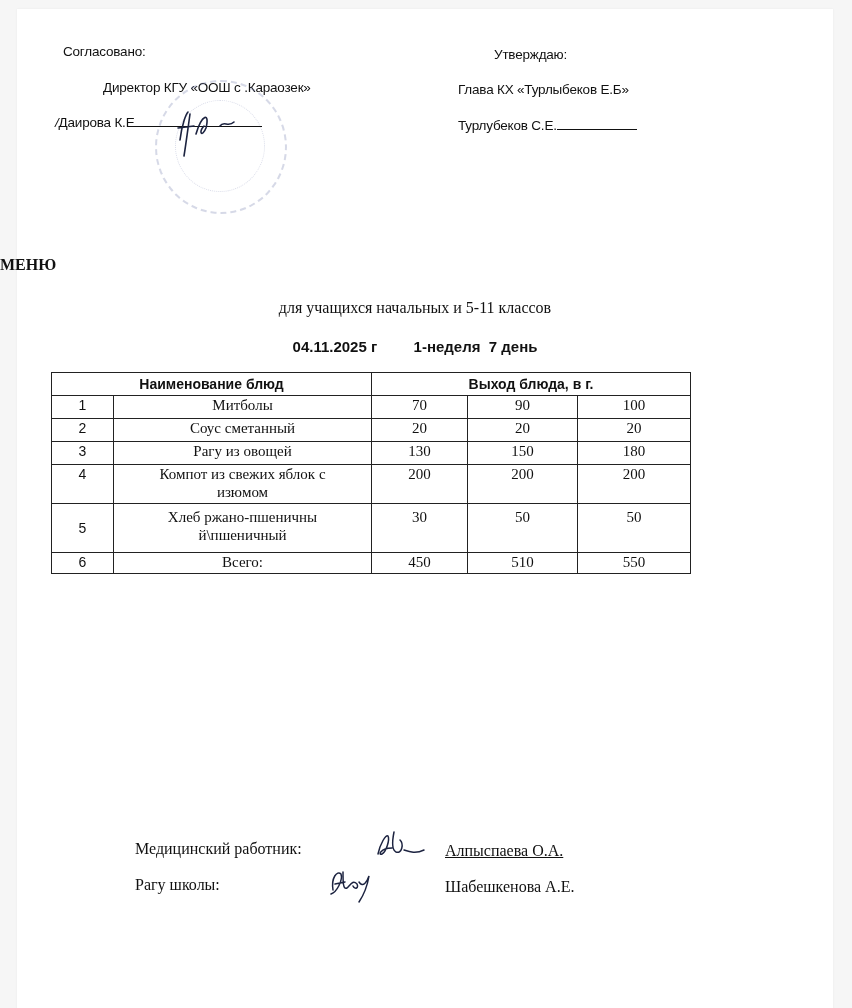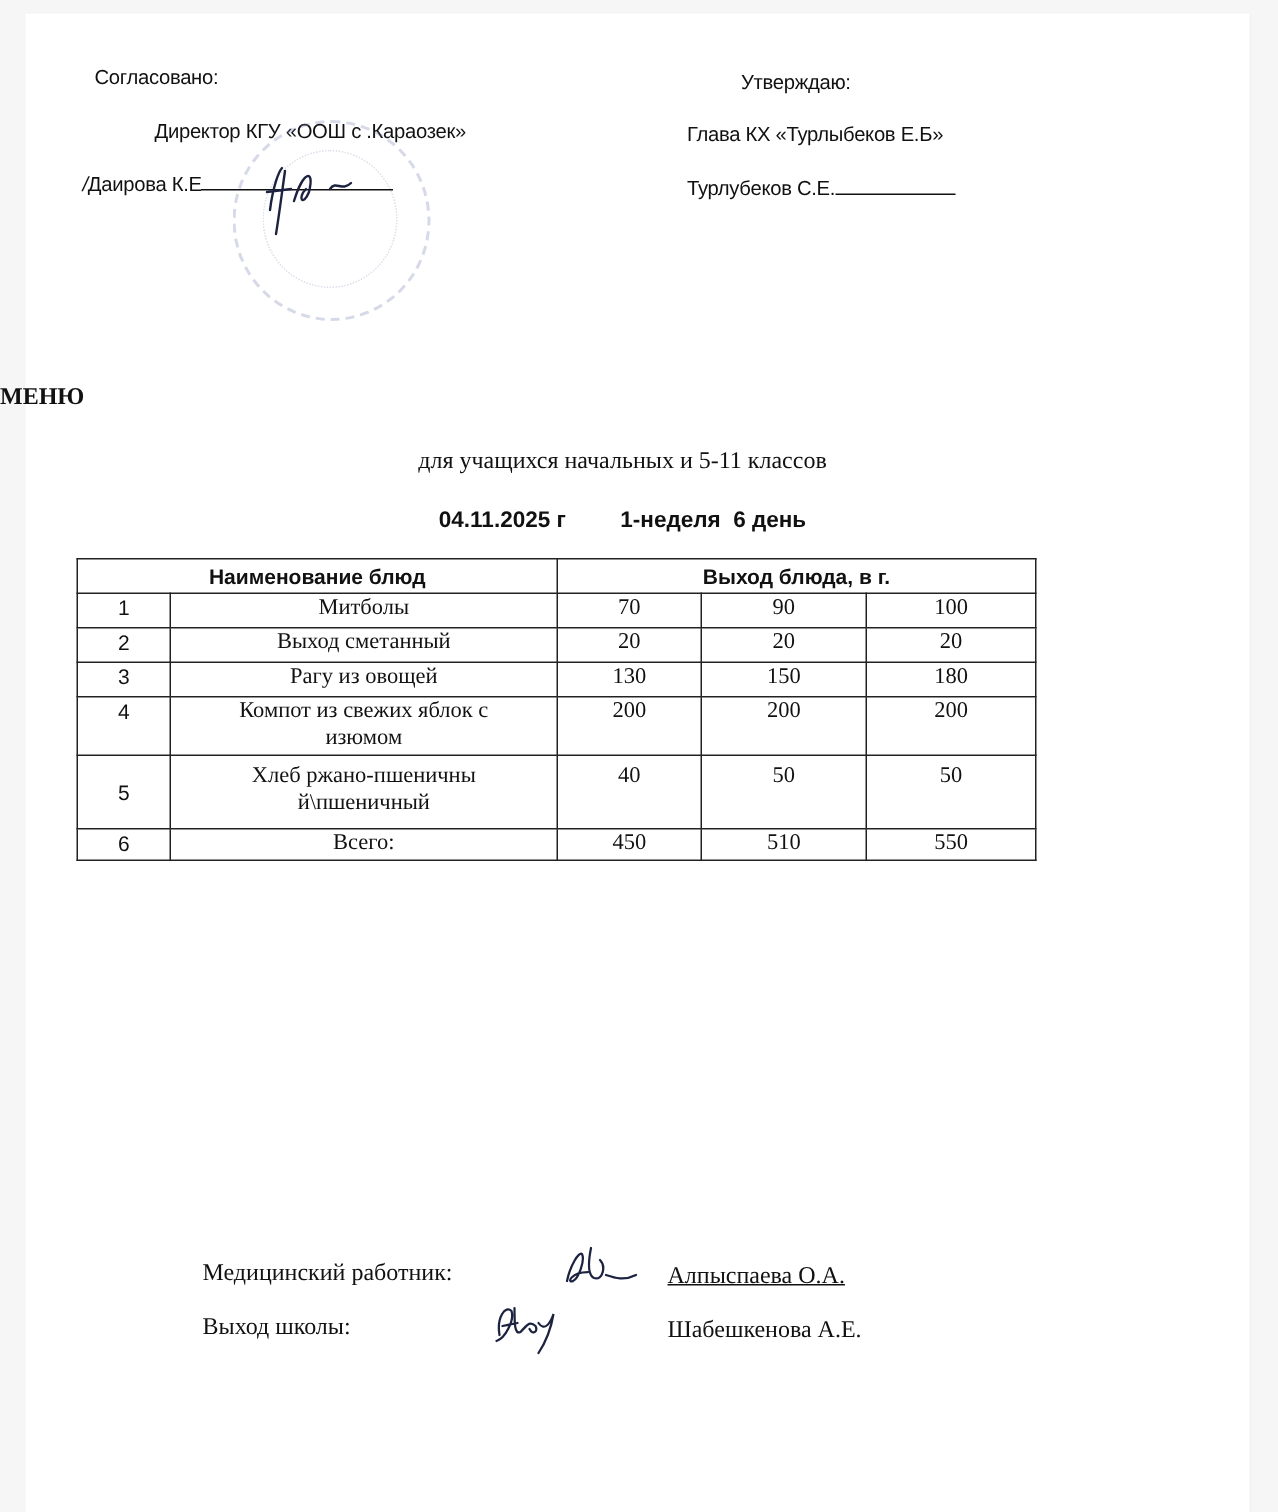--- a/index.html
+++ b/index.html
@@ -69,21 +69,21 @@
 <div class="abs sans" style="left:458px; top:82px;">Глава КХ «Турлыбеков Е.Б»</div>
 <div class="abs sans" style="left:458px; top:118px;">
   <span>Турлубеков С.Е.</span><span class="sigline" style="width:80px;"></span>
 </div>
 
 <div class="abs serif" style="left:0; width:830px; top:256px; font-size:16px; font-weight:bold;">МЕНЮ</div>
 <div class="abs serif" style="left:0; width:830px; text-align:center; top:299px; font-size:16px;">для учащихся начальных и 5-11 классов</div>
 <div class="abs" style="left:0; width:830px; text-align:center; top:338px; font-size:15px; font-weight:bold; font-family:'Liberation Sans', sans-serif;">
   <span>04.11.2025 г</span>
   <span style="display:inline-block; width:28px;"></span>
-  <span style="white-space:pre;">1-неделя  6 день</span>
+  <span style="white-space:pre;">1-неделя  7 день</span>
 </div>
 
 <table class="menu">
   <colgroup>
     <col style="width:62px">
       <col style="width:258px">
       <col style="width:96px">
       <col style="width:110px">
       <col style="width:113px">
   </colgroup>
@@ -94,21 +94,21 @@
   </tr>
   <tr class="r-1">
     <td class="num">1</td>
     <td>Митболы</td>
     <td>70</td>
     <td>90</td>
     <td>100</td>
   </tr>
   <tr class="r-2">
     <td class="num">2</td>
-    <td>Выход сметанный</td>
+    <td>Соус сметанный</td>
     <td>20</td>
     <td>20</td>
     <td>20</td>
   </tr>
   <tr class="r-3">
     <td class="num">3</td>
     <td>Рагу из овощей</td>
     <td>130</td>
     <td>150</td>
     <td>180</td>
@@ -116,37 +116,37 @@
   <tr class="r-4">
     <td class="num">4</td>
     <td style="padding:0 30px;">Компот из свежих яблок с изюмом</td>
     <td>200</td>
     <td>200</td>
     <td>200</td>
   </tr>
   <tr class="r-5">
     <td class="num" style="vertical-align:middle;">5</td>
     <td style="padding:4px 50px 0; word-break:break-all;">Хлеб ржано-пшеничный\пшеничный</td>
-    <td style="padding-top:4px;">40</td>
+    <td style="padding-top:4px;">30</td>
     <td style="padding-top:4px;">50</td>
     <td style="padding-top:4px;">50</td>
   </tr>
   <tr class="r-6">
     <td class="num">6</td>
     <td>Всего:</td>
     <td>450</td>
     <td>510</td>
     <td>550</td>
   </tr>
 </tbody>
   </table>
 
 <div class="abs serif" style="left:135px; top:840px; font-size:16px;">Медицинский работник:</div>
 <svg class="signature" style="left:372px; top:826px;" width="60" height="36">
   <path d="M6 28 C 8 18, 14 8, 16 10 C 18 14, 14 26, 10 28 C 6 30, 8 22, 20 22 M 22 6 C 20 16, 20 24, 24 26 C 30 28, 32 18, 28 14 M 32 24 C 38 26, 44 28, 52 24" stroke="#1c2340" stroke-width="1.5" fill="none" stroke-linecap="round"></path>
 </svg>
 <div class="abs serif" style="left:445px; top:842px; font-size:16px;text-decoration:underline;">Алпыспаева О.А.</div>
 
-<div class="abs serif" style="left:135px; top:876px; font-size:16px;">Выход школы:</div>
+<div class="abs serif" style="left:135px; top:876px; font-size:16px;">Рагу школы:</div>
 <svg class="signature" style="left:325px; top:864px;" width="56" height="40">
   <path d="M8 26 C 6 14, 12 6, 16 10 C 18 16, 12 28, 6 30 M 10 20 L 20 18 M 18 8 C 18 18, 18 26, 22 24 C 26 20, 28 16, 32 20 C 34 24, 30 26, 28 22 M 34 18 C 38 24, 42 18, 44 12 C 42 24, 38 32, 34 38" stroke="#1c2340" stroke-width="1.5" fill="none" stroke-linecap="round"></path>
 </svg>
 <div class="abs serif" style="left:445px; top:878px; font-size:16px;">Шабешкенова А.Е.</div>
 
 </body></html>

